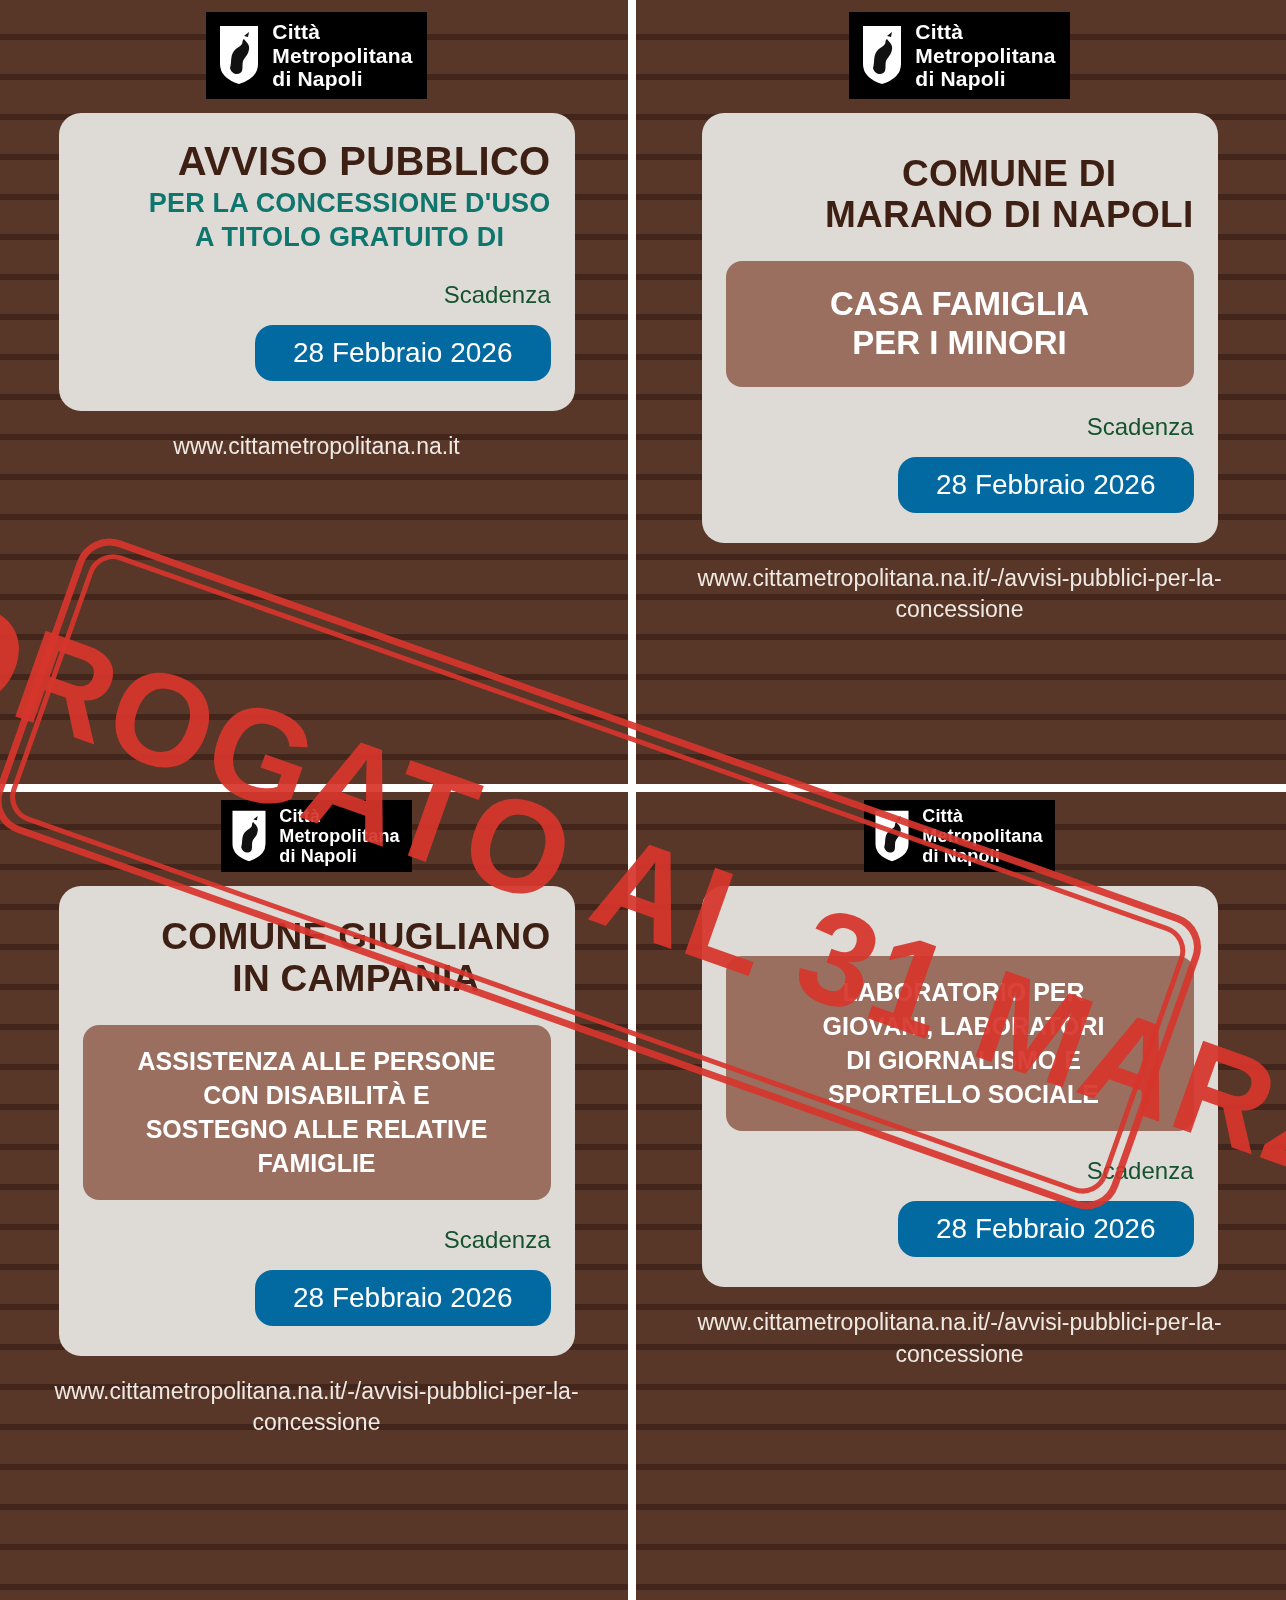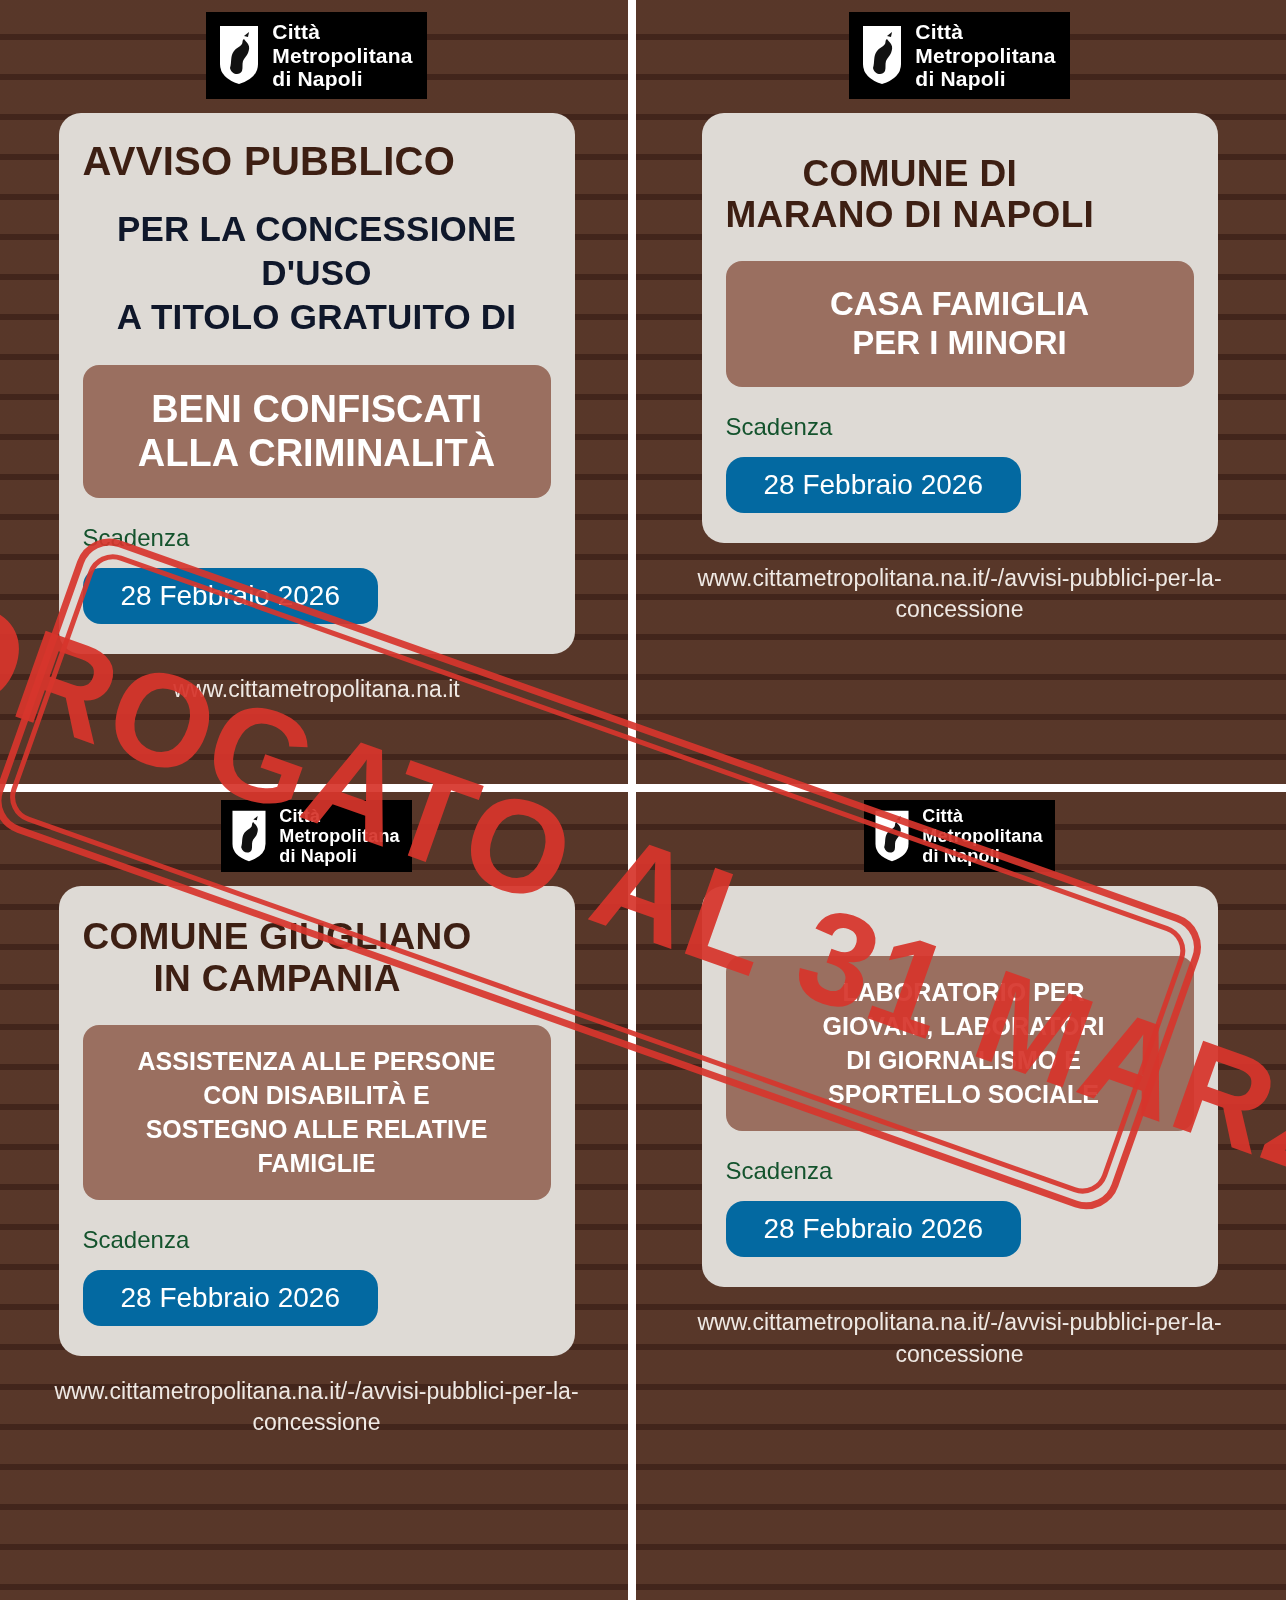--- a/index.html
+++ b/index.html
@@ -76,40 +76,40 @@
 
   
   .card {
     background: #dedad5;
     border-radius: 22px;
     width: 516px;
     box-sizing: border-box;
     padding: 26px 24px 30px 24px;
     display: flex;
     flex-direction: column;
-    align-items: flex-start;
+    align-items: flex-end;
     margin-top: 14px;
   }
 
   .title {
     color: #3d1f13;
     font-weight: bold;
     text-align: center;
     line-height: 1.12;
     letter-spacing: 0.3px;
   }
   .title.xl { font-size: 40px; }
   .title.lg { font-size: 37px; }
   .subtitle {
-    color: #0f172a;
-    font-weight: bold;
-    text-align: center;
-    font-size: 35px;
+    color: #0f766e;
+    font-weight: bold;
+    text-align: center;
+    font-size: 27px;
     line-height: 1.25;
-    margin-top: 24px;
+    margin-top: 4px;
     letter-spacing: 0.2px;
   }
 
   .badge {
     background: #9a6f60;
     border-radius: 16px;
     color: #ffffff;
     font-weight: bold;
     text-align: center;
     line-height: 1.18;
@@ -220,22 +220,20 @@
             <path d="M28 12 l5-4 l-1 5z" fill="#111111"></path>
           </svg>
         </span>
         <span class="logo-text"><span>Città</span><br><span>Metropolitana</span><br><span>di Napoli</span></span>
       </div>
 
       <div class="card">
         <div class="title xl">AVVISO PUBBLICO</div>
         <div class="subtitle" style="white-space: pre-line;">PER LA CONCESSIONE  D'USO
 A TITOLO GRATUITO DI</div>
-        <div class="badge big" style="white-space: pre-line;">BENI CONFISCATI
-ALLA CRIMINALITÀ</div>
         <div class="scadenza">Scadenza</div>
         <div class="date-pill">28 Febbraio 2026</div>
       </div>
 
       <div class="url">www.cittametropolitana.na.it</div>
     </div>
   </div>
 
   <div class="poster">
     <div class="poster-inner">

